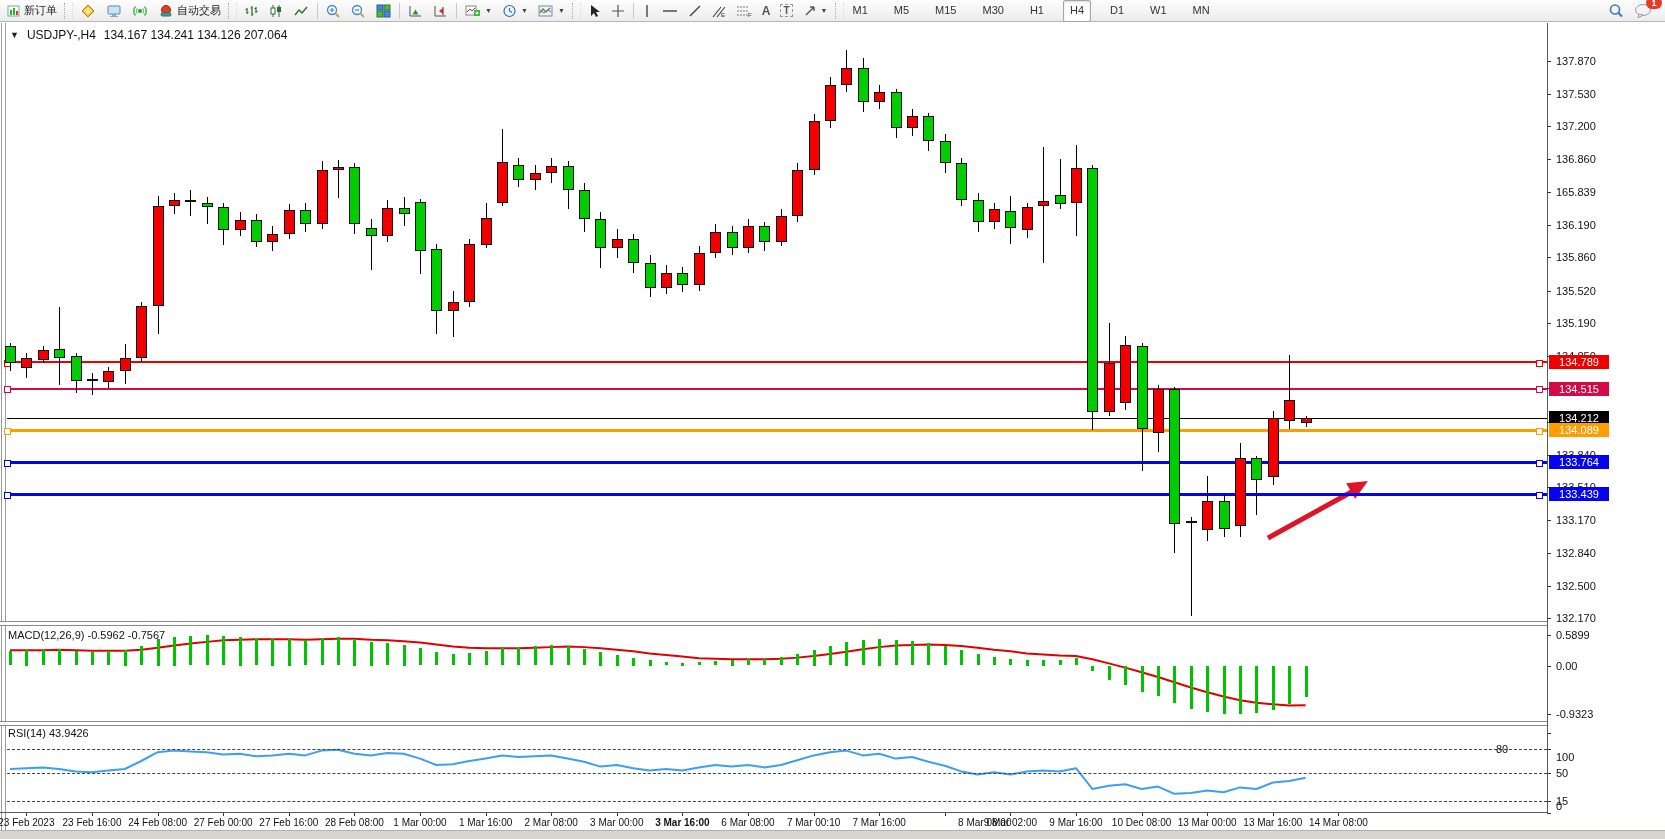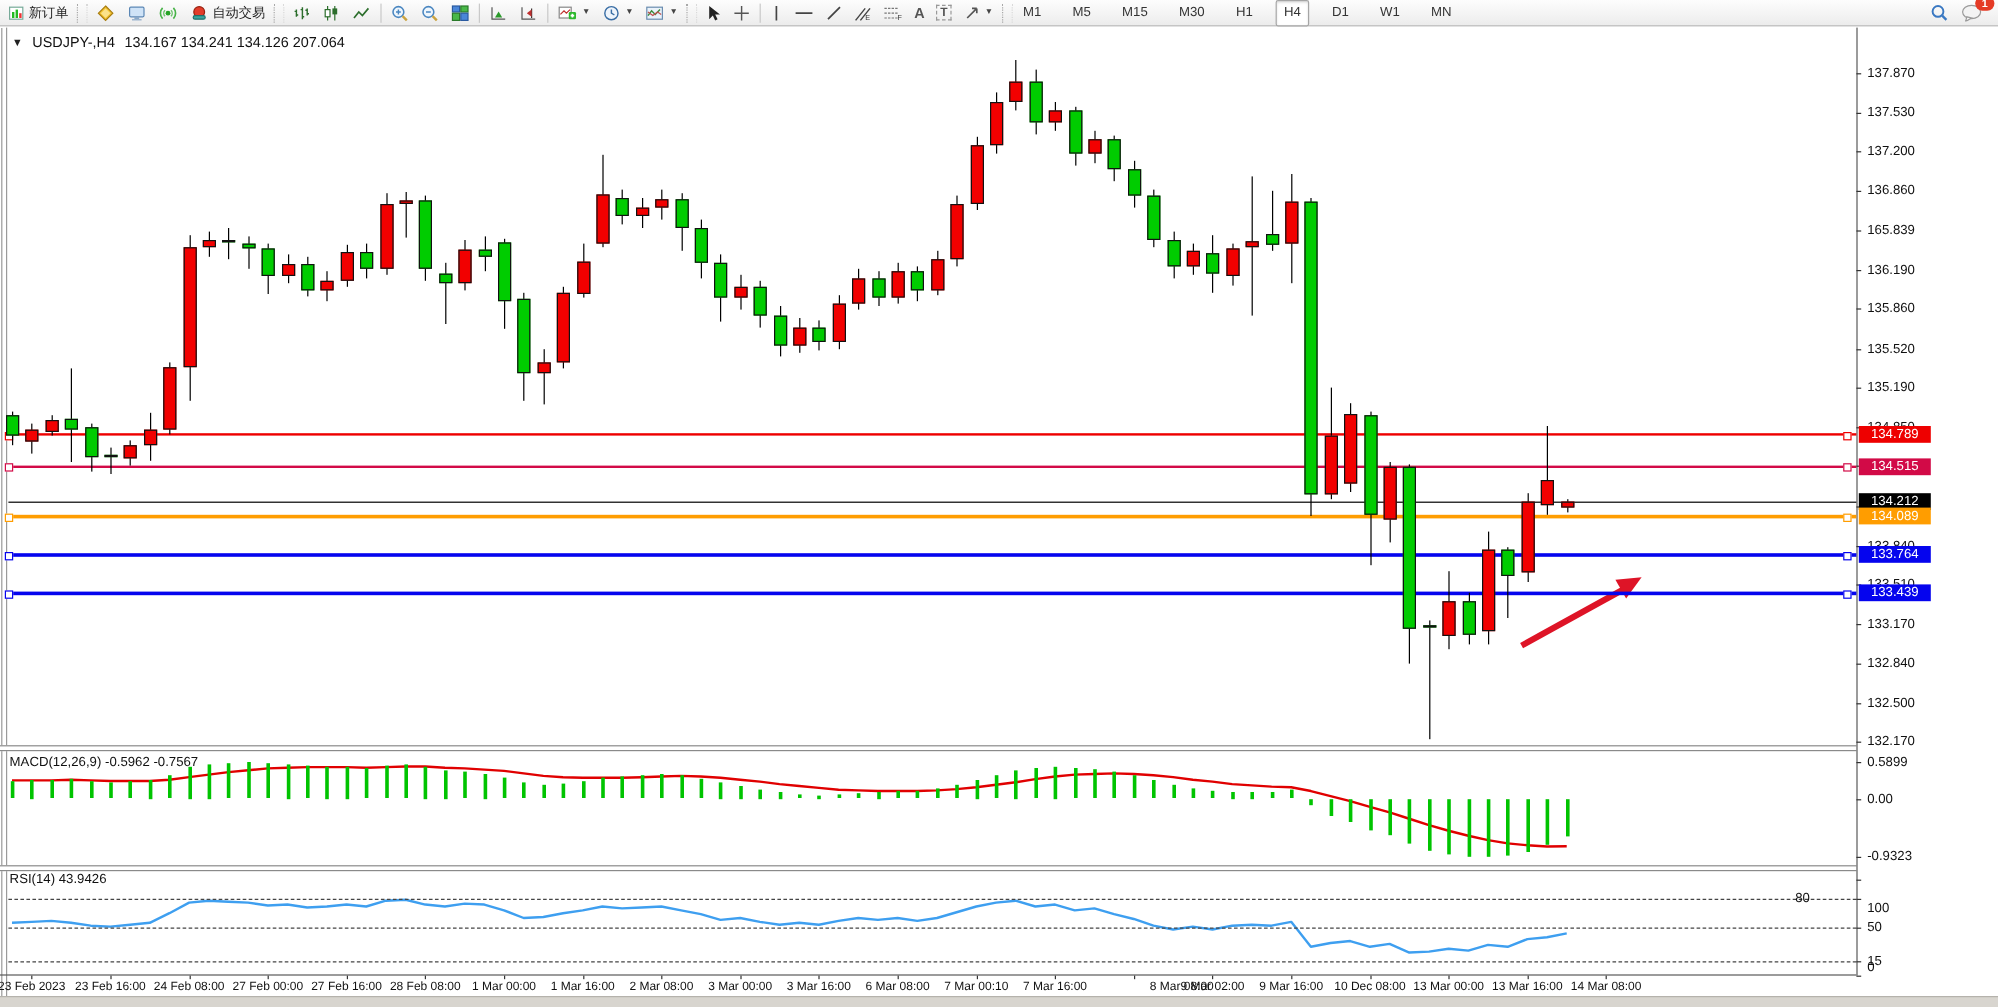--- a/index.html
+++ b/index.html
@@ -659,21 +659,21 @@
     <div class="time-label" style="left: 354.4px; top: 794px;">28 Feb 08:00</div>
     <div class="time-tick" style="left: 420px; top: 790px;"></div>
     <div class="time-label" style="left: 420px; top: 794px;">1 Mar 00:00</div>
     <div class="time-tick" style="left: 485.6px; top: 790px;"></div>
     <div class="time-label" style="left: 485.6px; top: 794px;">1 Mar 16:00</div>
     <div class="time-tick" style="left: 551.2px; top: 790px;"></div>
     <div class="time-label" style="left: 551.2px; top: 794px;">2 Mar 08:00</div>
     <div class="time-tick" style="left: 616.8px; top: 790px;"></div>
     <div class="time-label" style="left: 616.8px; top: 794px;">3 Mar 00:00</div>
     <div class="time-tick" style="left: 682.4px; top: 790px;"></div>
-    <div class="time-label" style="left: 682.4px; top: 794px;">3 Mar 16:00</div>
+    <div class="time-label" style="left: 682.4px; top: 794px; font-weight: bold;">3 Mar 16:00</div>
     <div class="time-tick" style="left: 748px; top: 790px;"></div>
     <div class="time-label" style="left: 748px; top: 794px;">6 Mar 08:00</div>
     <div class="time-tick" style="left: 813.6px; top: 790px;"></div>
     <div class="time-label" style="left: 813.6px; top: 794px;">7 Mar 00:10</div>
     <div class="time-tick" style="left: 879.2px; top: 790px;"></div>
     <div class="time-label" style="left: 879.2px; top: 794px;">7 Mar 16:00</div>
     <div class="time-tick" style="left: 944.8px; top: 790px;"></div>
     <div class="time-label" style="left: 944.8px; top: 794px; margin-left: 40px;">8 Mar 08:00</div>
     <div class="time-tick" style="left: 1010.4px; top: 790px;"></div>
     <div class="time-label" style="left: 1010.4px; top: 794px;">9 Mar 02:00</div>

